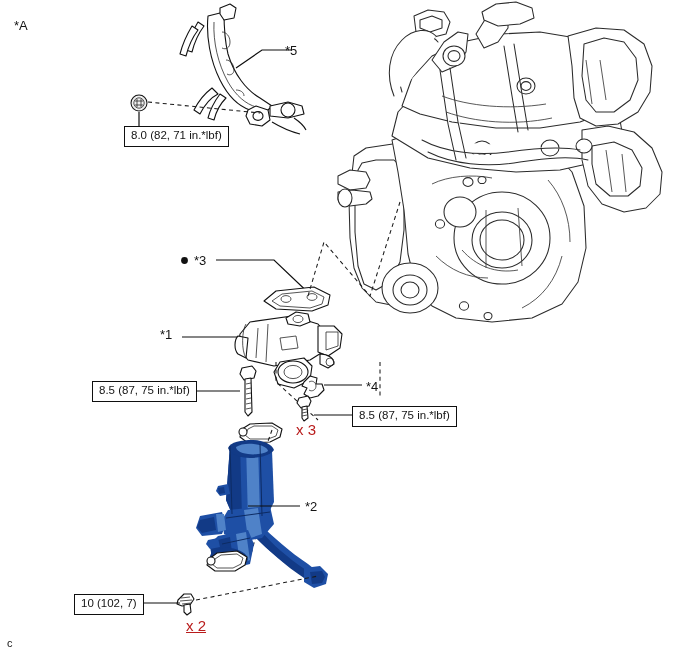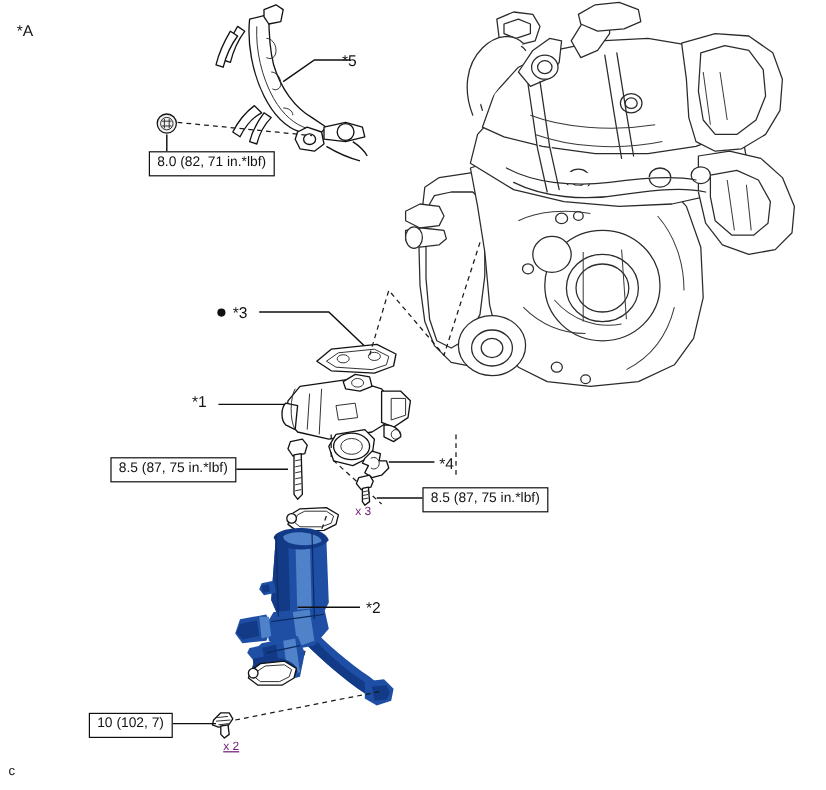--- a/index.html
+++ b/index.html
@@ -19,21 +19,21 @@
   .torque-box{
     border:1px solid #0f0f0f;
     background:#ffffff;
     font-size:11.5px;
     color:#141414;
     padding:3px 6px 4px 6px;
     white-space:nowrap;
     line-height:1;
     box-sizing:border-box;
   }
-  .qty{font-size:10px;color:#701a75;white-space:nowrap;}
+  .qty{font-size:15px;color:#b91c1c;white-space:nowrap;}
   svg{display:block;overflow:visible;}
   .ln{stroke:#0f0f0f;stroke-width:1.2;fill:none;stroke-linecap:butt;}
   .dash{stroke:#1a1a1a;stroke-width:1.05;fill:none;stroke-dasharray:4 3.4;}
   .eng{stroke:#2b2b2b;stroke-width:1.05;fill:#fff;stroke-linejoin:round;stroke-linecap:round;}
   .eng-thin{stroke:#3a3a3a;stroke-width:.85;fill:none;}
   .prt{stroke:#121212;stroke-width:1.1;fill:#ffffff;stroke-linejoin:round;}
   .prt-thin{stroke:#2a2a2a;stroke-width:.8;fill:none;}
   .prt-fill{stroke:#121212;stroke-width:1.05;fill:#f0f0f0;stroke-linejoin:round;}
   .bluedark{fill:#123a86;}
   .bluemid{fill:#1e4fa5;}

